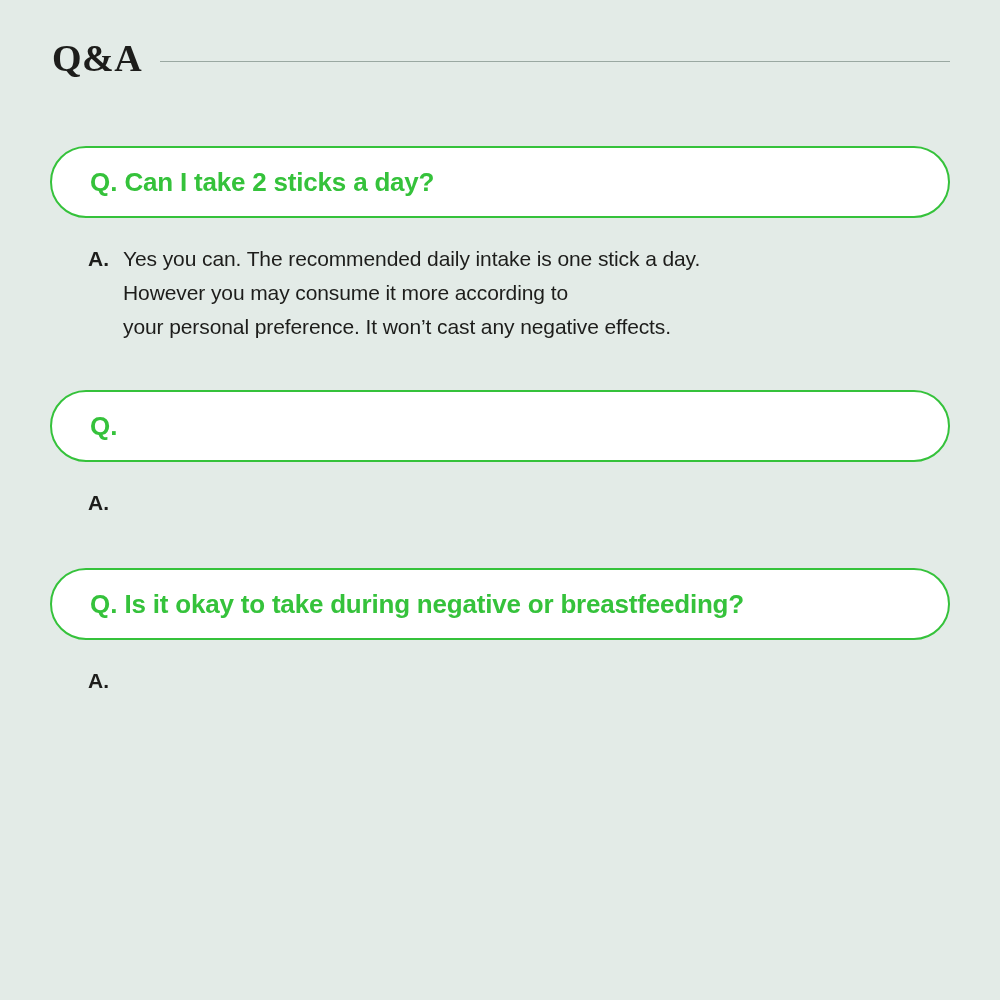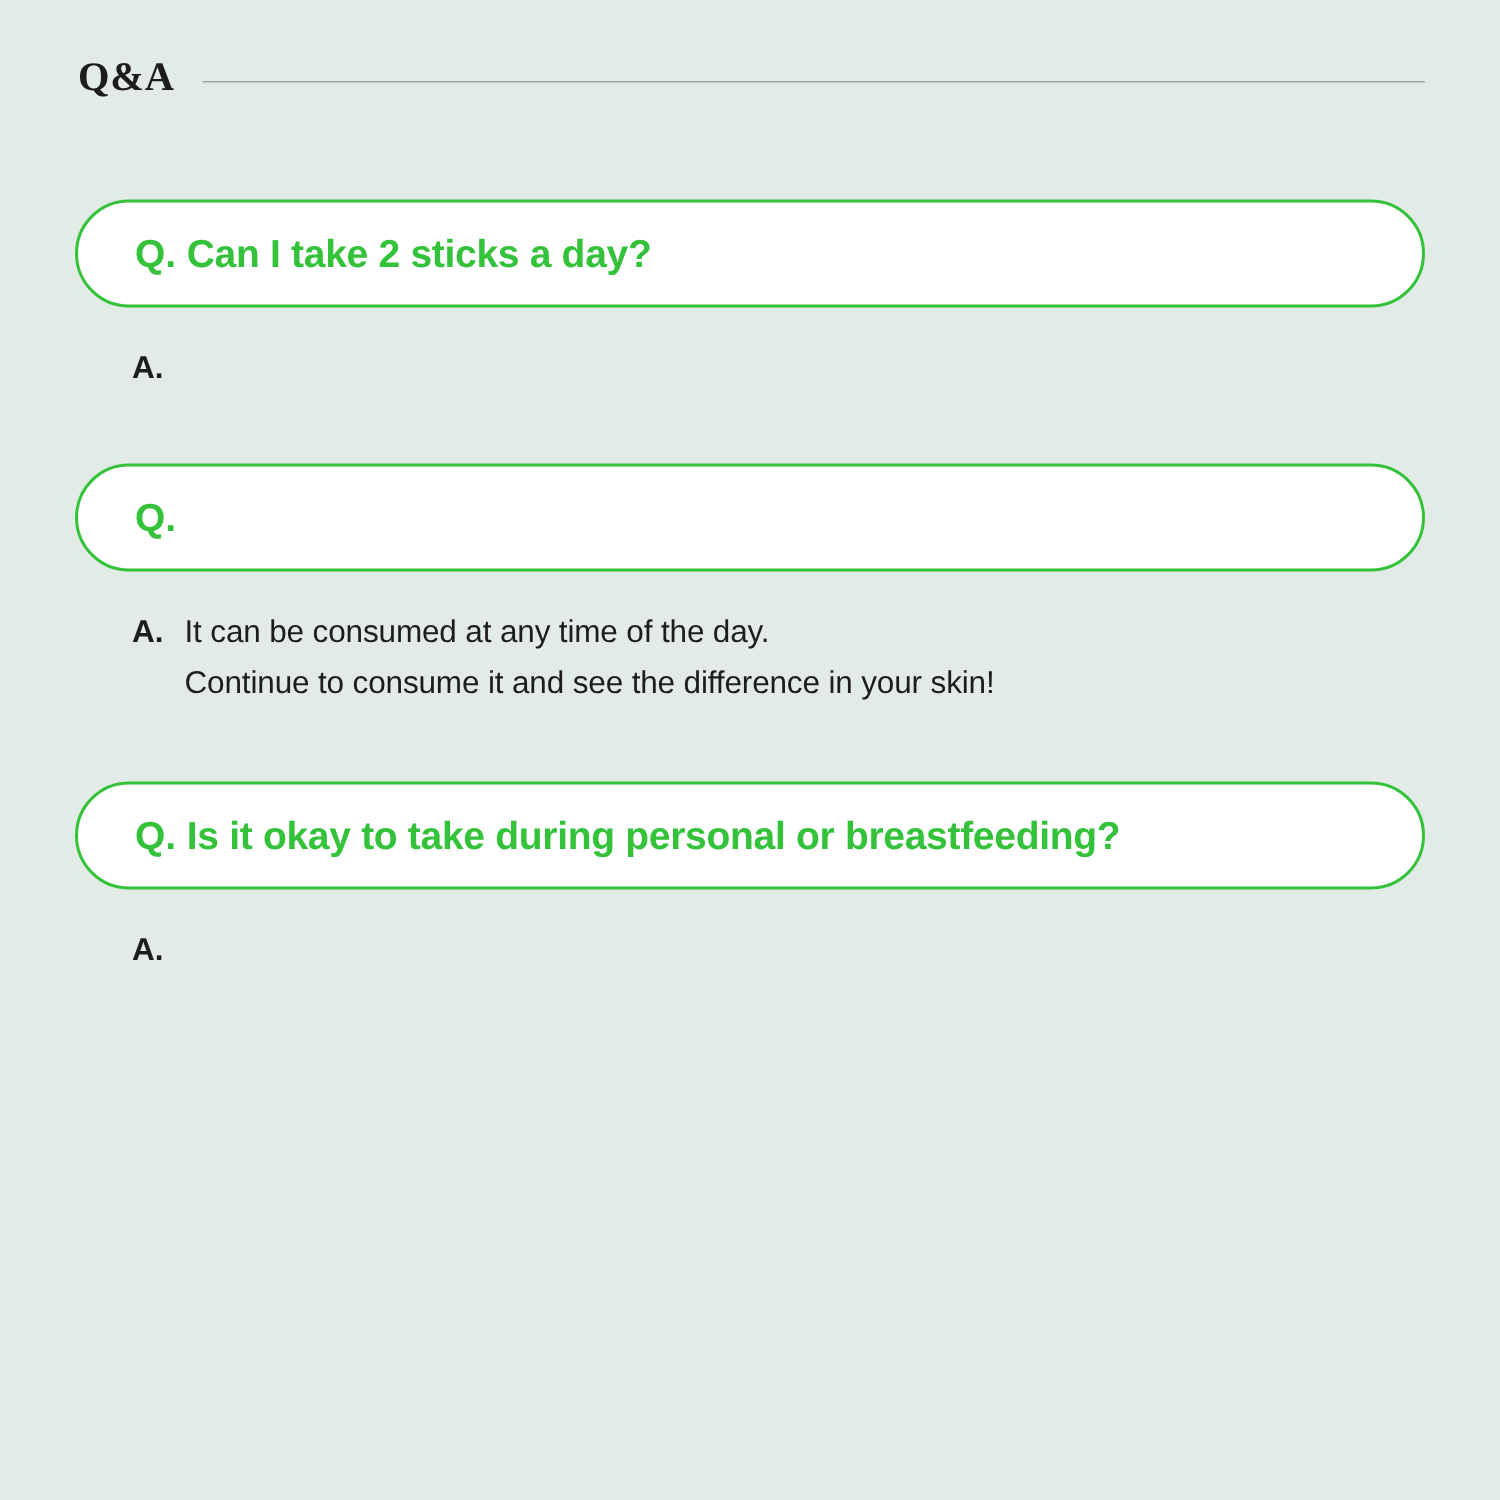--- a/index.html
+++ b/index.html
@@ -23,21 +23,21 @@
 
   
   .header {
     display: flex;
     align-items: center;
     padding-top: 36px;
     padding-left: 0px;
   }
   .header-title {
     font-family: "Liberation Serif", serif;
-    font-size: 27px;
+    font-size: 38px;
     font-weight: bold;
     color: #1d1d1b;
     letter-spacing: 0.5px;
     white-space: nowrap;
     padding-left: 2px;
   }
   .header-rule {
     flex: 1;
     height: 1px;
     background: #9aa8a2;
@@ -115,38 +115,39 @@
 
   <div class="qa-list">
 
     <div class="qa-item">
       <div class="question">
         <span class="q-mark">Q.</span>
         <span class="q-text">Can I take 2 sticks a day?</span>
       </div>
       <div class="answer">
         <span class="a-mark">A.</span>
+        <span class="a-text">Yes you can. The recommended daily intake is one stick a day.
+However you may consume it more according to
+your personal preference. It won’t cast any negative effects.</span>
       </div>
     </div>
 
     <div class="qa-item">
       <div class="question">
         <span class="q-mark">Q.</span>
       </div>
       <div class="answer">
         <span class="a-mark">A.</span>
-        <span class="a-text">It can be consumed at any time of the day.
-Continue to consume it and see the difference in your skin!</span>
       </div>
     </div>
 
     <div class="qa-item">
       <div class="question">
         <span class="q-mark">Q.</span>
-        <span class="q-text">Is it okay to take during personal or breastfeeding?</span>
+        <span class="q-text">Is it okay to take during negative or breastfeeding?</span>
       </div>
       <div class="answer">
         <span class="a-mark">A.</span>
       </div>
     </div>
 
   </div>
 </div>
 
 </body></html>

